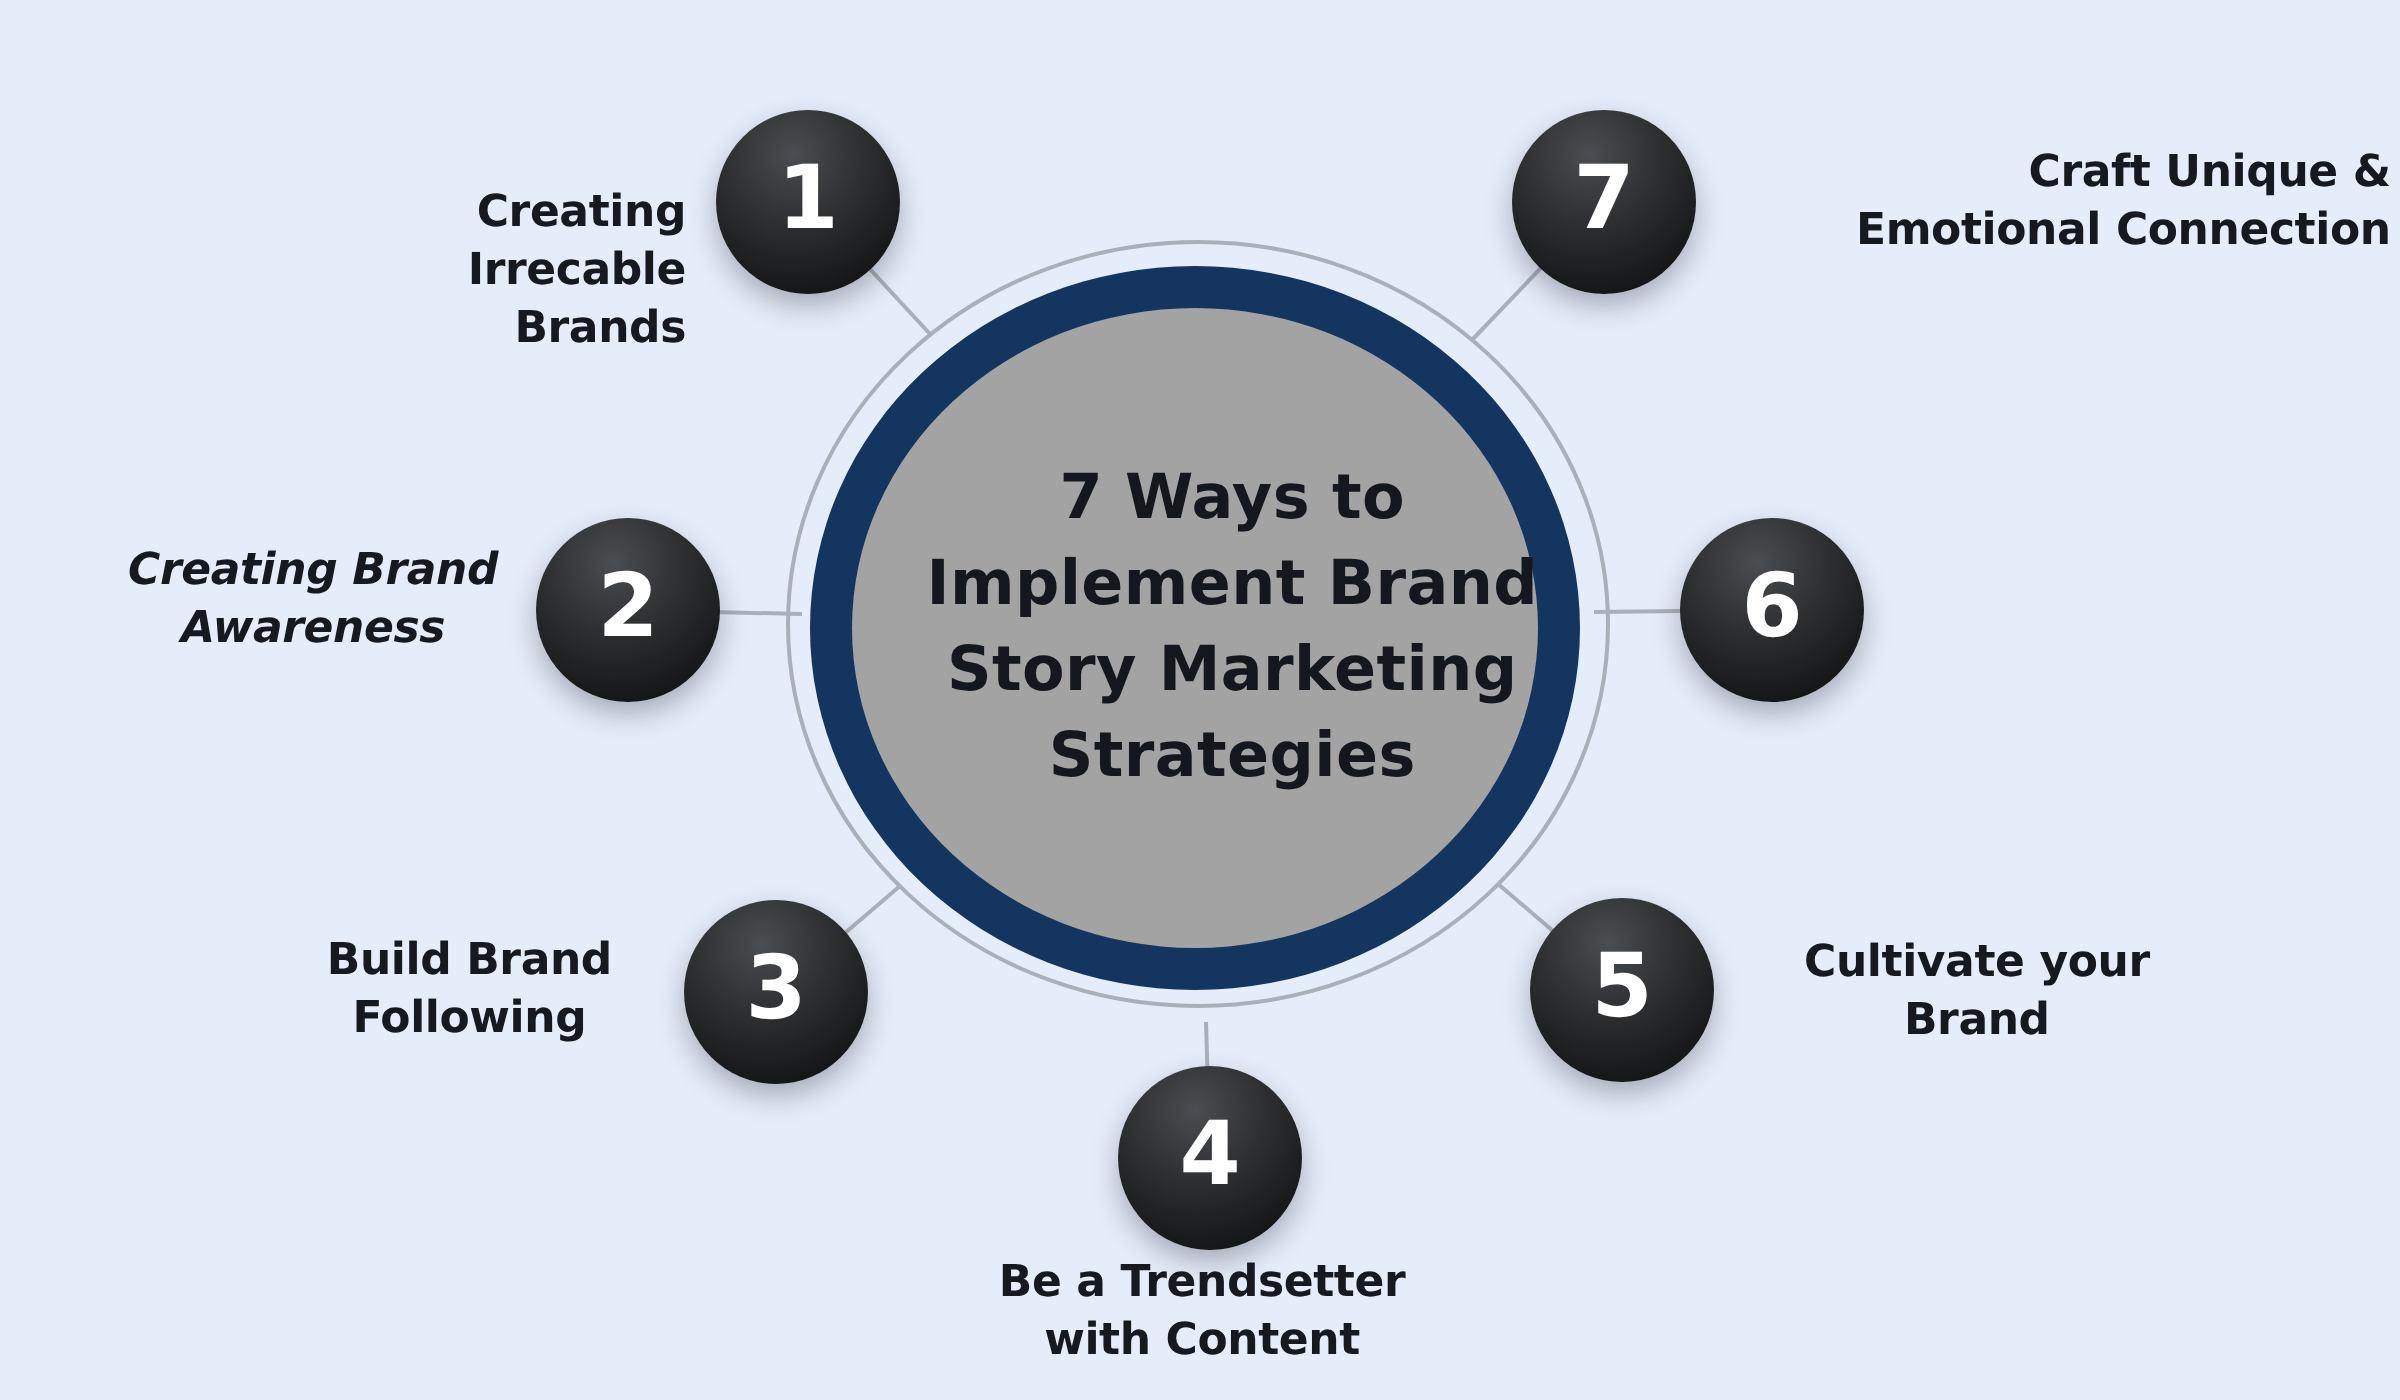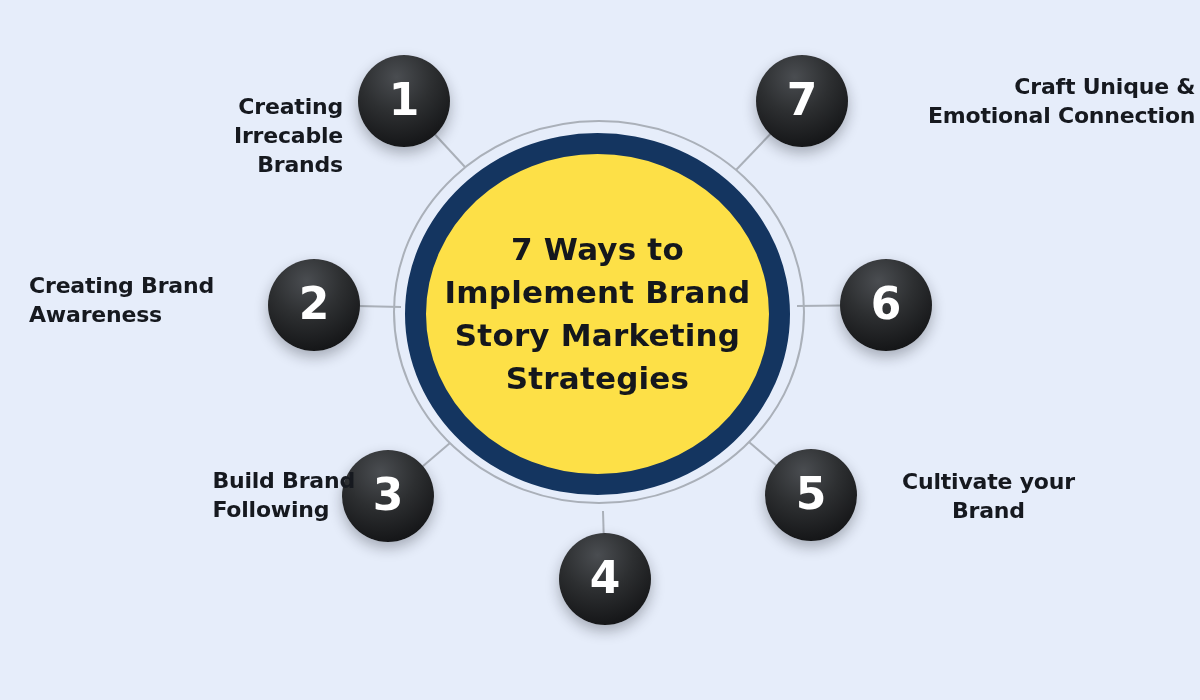--- a/index.html
+++ b/index.html
@@ -28,24 +28,24 @@
   }
   .center-circle {
     position: absolute;
     left: 405px;
     top: 133px;
     width: 385px;
     height: 362px;
     box-sizing: border-box;
     border: 21px solid #143560;
     border-radius: 50%;
-    background: #fde047;
+    background: #a3a3a3;
     display: flex;
     align-items: center;
-    justify-content: center;
+    justify-content: flex-end;
   }
   .center-title {
     font-size: 31px;
     font-weight: 700;
     line-height: 43px;
     color: #14171d;
     text-align: center;
     white-space: pre-line;
     letter-spacing: 0.2px;
   }
@@ -77,22 +77,22 @@
   .label {
     position: absolute;
     font-size: 22px;
     font-weight: 700;
     line-height: 29px;
     color: #16191f;
     white-space: pre-line;
     letter-spacing: -0.2px;
   }
   .label-1 { right: 857px; top: 56px;  text-align: right; margin-top: 36px; }
-  .label-2 { right: 986px; top: 271px; text-align: left; }
-  .label-3 { right: 845px; top: 466px; text-align: left; }
+  .label-2 { right: 951px; top: 271px; text-align: center; font-style: italic; }
+  .label-3 { right: 894px; top: 466px; text-align: center; }
   .label-4 { left: 441px;  top: 627px; width: 320px; text-align: center; }
   .label-5 { left: 902px;  top: 467px; text-align: center; }
   .label-6 { left: 960px;  top: 279px; text-align: left; }
   .label-7 { left: 928px;  top: 72px;  text-align: right; }
 </style>
 </head>
 <body>
 
 <div class="stage">
 
@@ -136,18 +136,20 @@
     <span class="num">7</span>
   </div>
 
   <div class="label label-1">Creating
 Irrecable
 Brands</div>
   <div class="label label-2">Creating Brand
 Awareness</div>
   <div class="label label-3">Build Brand
 Following</div>
+  <div class="label label-4">Be a Trendsetter
+with Content</div>
   <div class="label label-5">Cultivate your
 Brand</div>
   <div class="label label-7">Craft Unique &amp;
 Emotional Connection</div>
 
 </div>
 
 </body></html>

